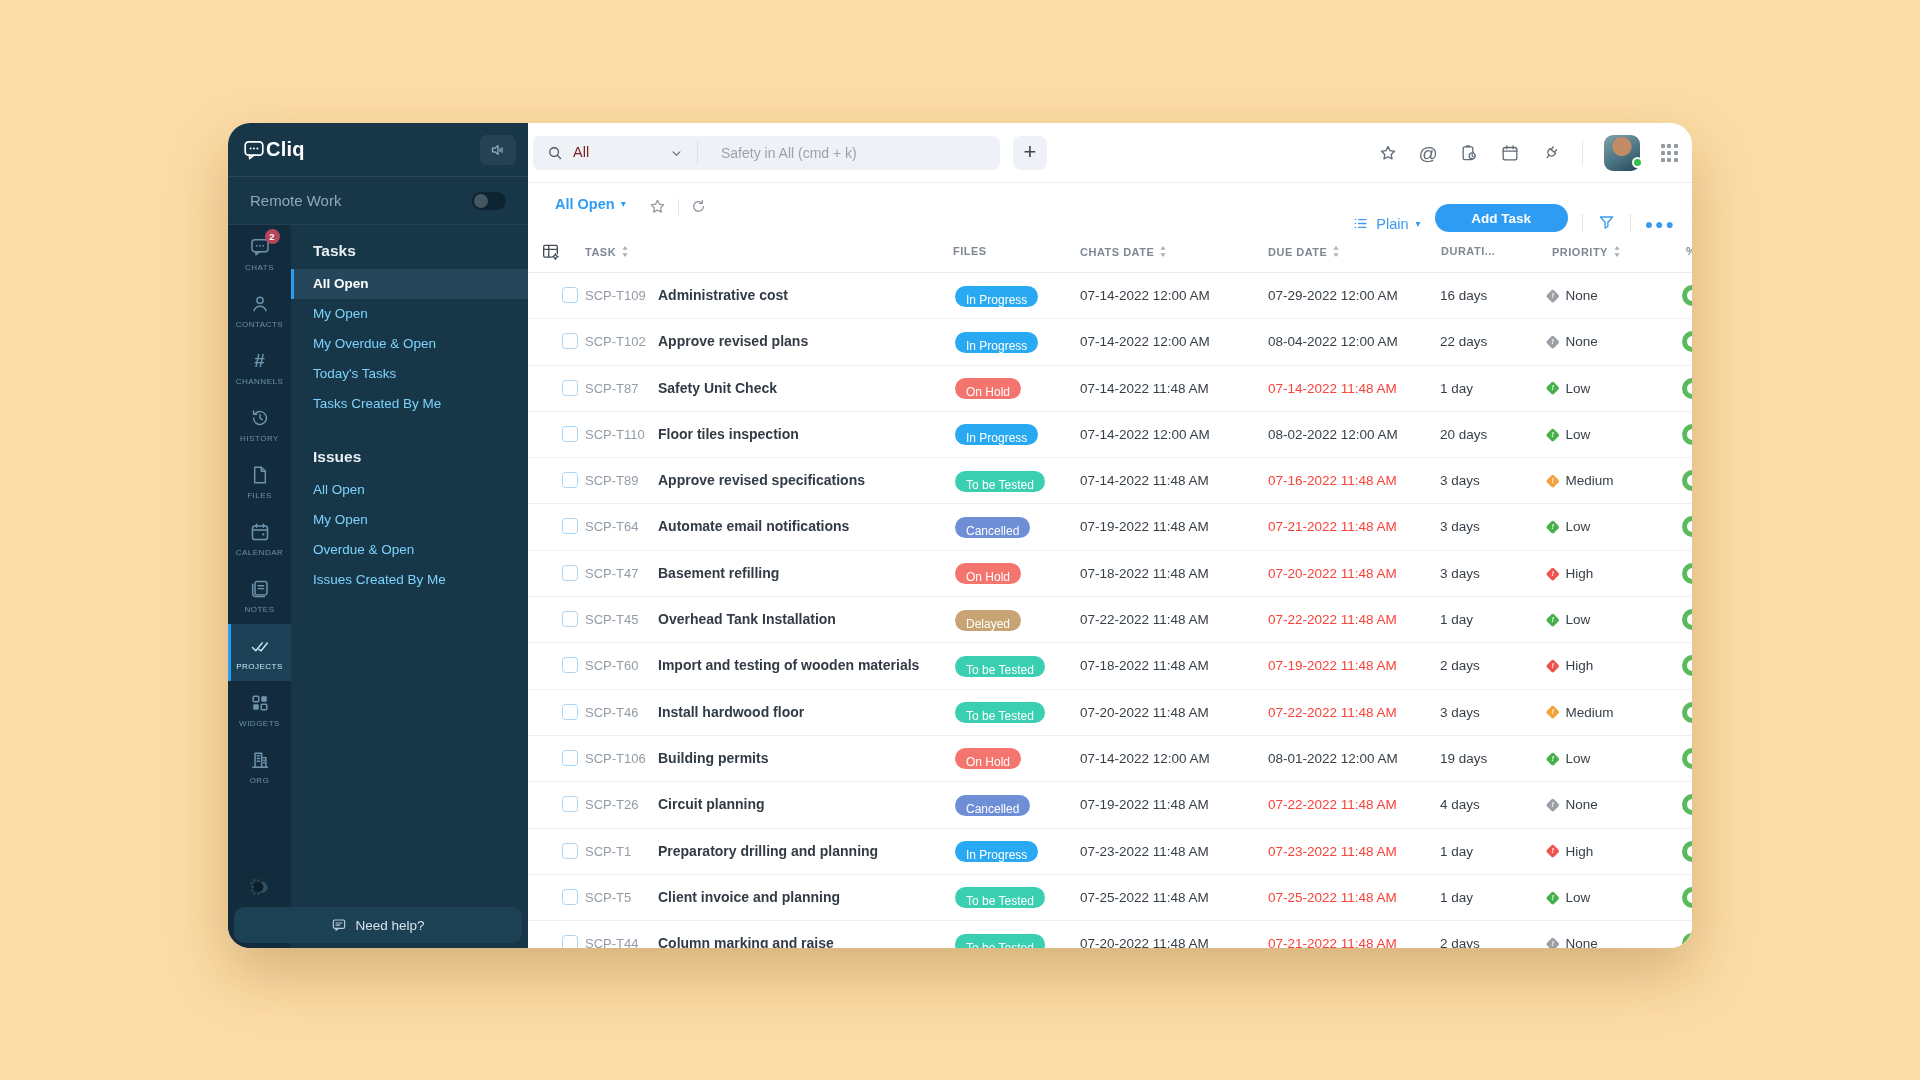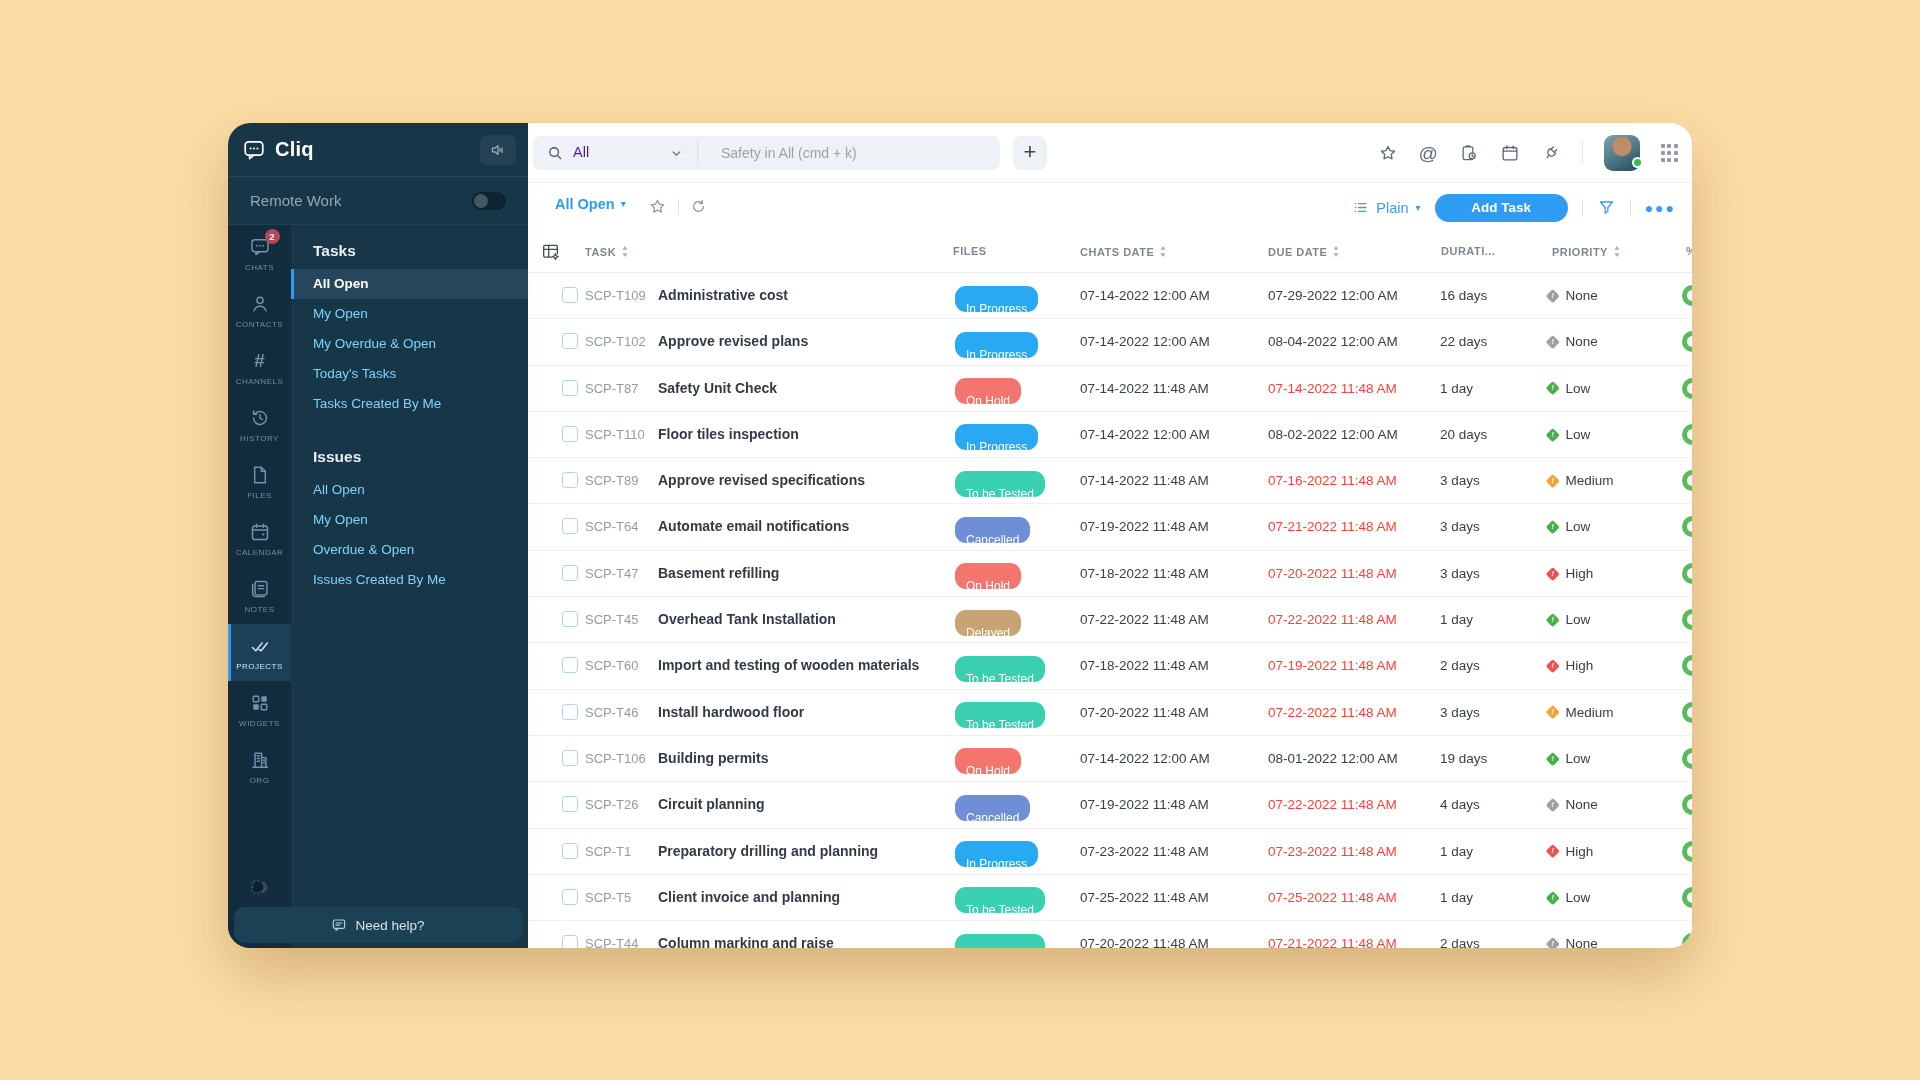--- a/index.html
+++ b/index.html
@@ -7,21 +7,21 @@
   *{box-sizing:border-box}
   svg{display:block}
 
   .window{position:absolute;left:228px;top:123px;width:1464px;height:825px;border-radius:22px;overflow:hidden;display:flex;background:#fff;box-shadow:0 26px 60px rgba(120,70,10,.28)}
 
   
   .sidebar{width:300px;background:#173749;position:relative;display:flex;flex-direction:column;flex-shrink:0}
   .sb-header{height:54px;display:flex;align-items:center;padding:0 12px 0 14px;border-bottom:1px solid rgba(255,255,255,.08);flex-shrink:0}
   .logo{color:#fff}
   .logo svg{width:24px;height:24px}
-  .brand{color:#fff;font-size:20px;font-weight:700;margin-left:9px;letter-spacing:.2px}
+  .brand{color:#fff;font-size:20px;font-weight:700;letter-spacing:.2px}
   .sound{margin-left:auto;width:36px;height:30px;border-radius:7px;background:rgba(255,255,255,.06);display:flex;align-items:center;justify-content:center;color:#9fb4c2;cursor:pointer}
   .sound svg{width:18px;height:18px}
   .team-row{height:48px;display:flex;align-items:center;padding:0 22px;color:#93a7b5;font-size:15px;border-bottom:1px solid rgba(255,255,255,.05);flex-shrink:0}
   .toggle{margin-left:auto;width:34px;height:18px;border-radius:9px;background:#0c2331;position:relative;cursor:pointer}
   .knob{position:absolute;left:2px;top:2px;width:14px;height:14px;border-radius:50%;background:#44565f}
   .sb-body{flex:1;display:flex;min-height:0}
   .rail{width:63px;background:#122c3d;display:flex;flex-direction:column;flex-shrink:0}
   .rail-item{height:57px;display:flex;flex-direction:column;align-items:center;justify-content:center;gap:5px;color:#6e95ad;cursor:pointer}
   .rail-item .icon{position:relative;width:22px;height:22px}
   .rail-item .icon svg{width:22px;height:22px}
@@ -38,63 +38,63 @@
   .theme-btn{position:absolute;left:0;bottom:48px;width:63px;display:flex;justify-content:center;cursor:pointer}
   .theme-btn svg{width:26px;height:26px}
   .help-btn{position:absolute;left:6px;right:6px;bottom:5px;height:36px;border-radius:10px;background:#1c4154;border:none;color:#d7e3eb;font-size:13.5px;display:flex;align-items:center;justify-content:center;gap:8px;font-family:inherit;cursor:pointer}
   .help-btn svg{width:16px;height:16px;color:#b9cbd7}
 
   
   .main{flex:1;position:relative;background:#fff;min-width:0}
   .topbar{position:absolute;left:0;right:0;top:0;height:60px;border-bottom:1px solid #eceef1}
   .search{position:absolute;left:5px;top:13px;width:467px;height:34px;background:#eef1f5;border-radius:7px;cursor:text}
   .search .sicon{position:absolute;left:13px;top:8px;width:18px;height:18px;color:#4a5560}
-  .search .scope{position:absolute;left:40px;top:8px;font-size:14.5px;color:#4c1d95}
+  .search .scope{position:absolute;left:40px;top:8px;font-size:14.5px;color:#7f1d1d}
   .search .chev{position:absolute;left:136px;top:10px;width:15px;height:15px;color:#5a646e}
   .search .vsep{position:absolute;left:164px;top:5px;bottom:5px;width:1px;background:#dcdfe4}
   .search .ph{position:absolute;left:188px;top:9px;font-size:14px;color:#9aa3ad}
   .plus{position:absolute;left:485px;top:13px;width:34px;height:34px;border-radius:8px;background:#eef1f5;border:none;font-size:22px;font-weight:300;color:#3c444c;display:flex;align-items:center;justify-content:center;font-family:inherit;cursor:pointer;padding:0 0 3px}
   .top-icons{position:absolute;right:14px;top:0;height:60px;display:flex;align-items:center;gap:21px;color:#5f6b76}
   .top-icons .ticon svg{width:20px;height:20px}
   .at{font-size:19px;line-height:1;font-weight:400}
   .tsep{width:1px;height:24px;background:#e4e7ea}
   .avatar{width:36px;height:36px;border-radius:9px;position:relative;cursor:pointer;background:radial-gradient(circle at 50% 32%,#c18b65 0,#c18b65 9px,rgba(0,0,0,0) 10px),linear-gradient(150deg,#7fa3a6 0%,#4c7584 55%,#274757 100%)}
   .presence{position:absolute;right:-3px;bottom:3px;width:11px;height:11px;border-radius:50%;background:#35c04c;border:2px solid #fff}
   .grid-icon{display:grid;grid-template-columns:repeat(3,4px);grid-template-rows:repeat(3,4px);gap:2.6px;cursor:pointer}
   .grid-icon i{background:#939aa3;border-radius:1px}
 
   .toolbar{position:absolute;left:0;right:0;top:60px;height:49px}
   .view-dd{position:absolute;left:27px;top:13px;color:#2f9cf4;font-size:14.5px;font-weight:600;display:flex;align-items:center;gap:6px;cursor:pointer}
   .caret{font-size:10px;line-height:1}
   .tb-star{position:absolute;left:120px;top:14px;width:19px;height:19px;color:#8d959e;cursor:pointer}
   .tb-star svg,.tb-refresh svg{width:100%;height:100%}
   .tb-sep1{position:absolute;left:150px;top:16px;width:1px;height:16px;background:#dfe3e7}
   .tb-refresh{position:absolute;left:162px;top:15px;width:17px;height:17px;color:#8d959e;cursor:pointer}
-  .tb-right{position:absolute;right:16px;top:0;height:49px;display:flex;align-items:center;gap:14px}
+  .tb-right{position:absolute;right:16px;top:0;height:49px;display:flex;align-items:flex-end;gap:14px}
   .layout-dd{color:#3a9bef;font-size:14.5px;display:flex;align-items:center;gap:7px;cursor:pointer}
   .layout-dd svg{width:17px;height:17px}
   .add-task{width:133px;height:28px;border-radius:14px;background:#2f9cf4;color:#fff;border:none;font-size:13.5px;font-family:inherit;font-weight:600;cursor:pointer}
   .vline{width:1px;height:18px;background:#dfe3e7}
   .funnel{width:19px;height:19px;color:#3a9bef;cursor:pointer}
   .funnel svg{width:100%;height:100%}
   .dots{color:#3a9bef;font-size:14px;font-weight:700;letter-spacing:2px;cursor:pointer}
 
   .thead{position:absolute;left:0;right:0;top:109px;height:41px;border-bottom:1px solid #e9ebee;color:#7e8893;font-size:11px;font-weight:700;letter-spacing:.5px}
   .thead .col{position:absolute;top:13px;display:flex;align-items:center;gap:5px;white-space:nowrap;cursor:default}
   .thead .col.sortable{cursor:pointer}
   .gear{position:absolute;left:12px;top:9px;width:21px;height:21px;color:#434c55;cursor:pointer}
   .gear svg{width:100%;height:100%}
   .sort{color:#a8b0b9}
 
   .tbody{position:absolute;left:0;right:0;top:150px;bottom:0;overflow:hidden}
   .trow{position:relative;height:46.3px;border-bottom:1px solid #eef0f2;background:#fff}
   .cb{position:absolute;left:34px;top:14px;width:16px;height:16px;border:1.5px solid #a9d4f3;border-radius:3.5px;background:#fff;cursor:pointer}
   .tid{position:absolute;left:57px;top:15px;font-size:13px;color:#939ca6}
   .tname{position:absolute;left:130px;top:14px;font-size:14px;font-weight:600;color:#323b45;cursor:pointer}
-  .tbadge{position:absolute;left:427px;top:12.5px;height:21px;line-height:21px;border-radius:11px;color:#fff;font-size:12px;padding:13px 11px}
+  .tbadge{position:absolute;left:427px;top:12.5px;height:21px;line-height:21px;border-radius:11px;color:#fff;font-size:12px;padding:4px 11px}
   .tstart{position:absolute;left:552px;top:15px;font-size:13.5px;color:#363f48}
   .tdue{position:absolute;left:740px;top:15px;font-size:13.5px;color:#363f48}
   .tdue.overdue{color:#f9423a}
   .tdur{position:absolute;left:912px;top:15px;font-size:13.5px;color:#363f48}
   .tprio{position:absolute;left:1020px;top:15px;font-size:13.5px;color:#363f48;display:flex;align-items:center;gap:8px}
   .diamond{width:9.5px;height:9.5px;border-radius:2px;transform:rotate(45deg);position:relative;flex-shrink:0;display:inline-block}
   .diamond b{position:absolute;inset:0;transform:rotate(-45deg);color:#fff;font-size:7.5px;line-height:10px;text-align:center;font-weight:700}
   .pring{position:absolute;left:1154px;top:12px;width:21px;height:21px;border-radius:50%;border:5px solid #5abb5e}
 </style>
 </head>

